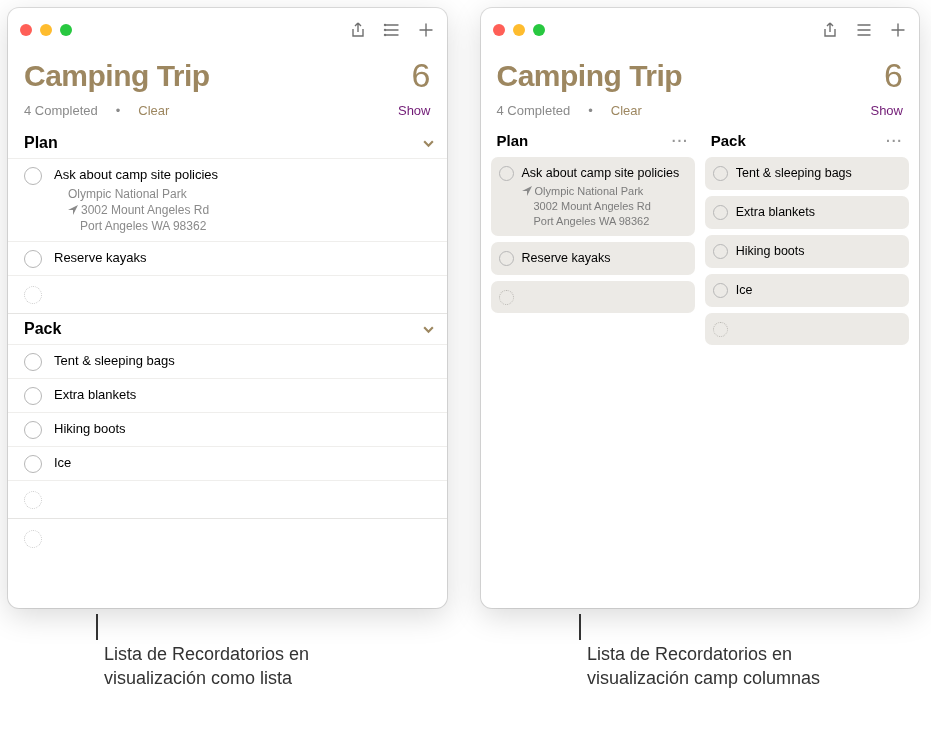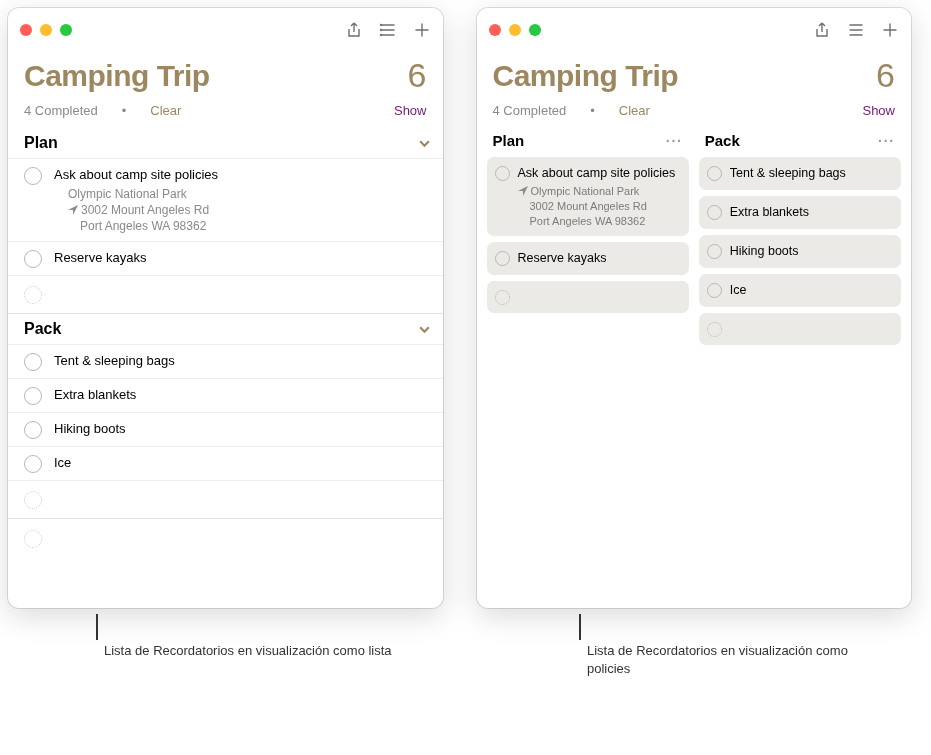--- a/index.html
+++ b/index.html
@@ -8,21 +8,21 @@
     background: #fff;
     width: 931px;
     height: 755px;
     position: relative;
     font-size: 13px;
     color: #000;
   }
   .side-by-side {
     display: flex;
     gap: 34px;
-    padding: 8px 20px 0 8px;
+    padding: 8px 12px 0 8px;
   }
   .window {
     width: 440px;
     height: 600px;
     background: #fff;
     border-radius: 11px;
     box-shadow: 0 0 0 1px rgba(0,0,0,0.12), 0 8px 30px rgba(0,0,0,0.15);
     overflow: hidden;
     display: flex;
     flex-direction: column;
@@ -48,21 +48,21 @@
     align-items:center;
     justify-content:space-between;
   }
   .header-title { font-size:30px; font-weight:700; color:#9d8760; letter-spacing:-0.5px;}
   .header-count { font-size:34px; font-weight:300; color:#9d8760; }
   .status-row {
     padding: 4px 16px 10px 16px;
     display:flex; align-items:center; justify-content:space-between;
     font-size:13px;
   }
-  .status-left { display:flex; gap:24px; align-items:center; color:#8a8a8a;}
+  .status-left { display:flex; gap:18px; align-items:center; color:#8a8a8a;}
   .status-left .clear { color:#9d8760; cursor:pointer;}
   .status-left .dot { color:#8a8a8a;}
   .show-link { color:#701a75; cursor:pointer;}
 
   
   .content-list { flex:1; overflow:auto; }
   .section-header {
     padding: 6px 10px 6px 16px;
     display:flex; align-items:center; justify-content:space-between;
     font-weight:600; font-size:16px;
@@ -121,21 +121,21 @@
   .card-title { color:#000;}
   .card-sub { color:#7b7b7b; font-size:11px; margin-top:2px;}
   .card-sub .indent { margin-left:12px; display:block;}
   .card.empty { min-height:24px;}
 
   
   .captions { position:absolute; left:0; right:0; top:614px; display:flex; }
   .cap-wrap { width:463px; position:relative; }
   .cap-line { position:absolute; left:96px; top:0; width:2px; height:26px; background:#333;}
   .cap-wrap.right .cap-line { left:116px;}
-  .cap-text { position:absolute; top:28px; left:104px; width:300px; font-size:13px; color:#333; line-height:1.35; font-weight:400;}
+  .cap-text { position:absolute; top:28px; left:104px; width:300px; font-size:18px; color:#333; line-height:1.35; font-weight:400;}
   .cap-wrap.right .cap-text { left:124px; width:300px;}
 </style>
 </head>
 <body>
 
 <div class="side-by-side">
 
   <div class="window">
     <div class="titlebar">
       <div class="traffic-lights">
@@ -379,15 +379,15 @@
 
 </div>
 
 <div class="captions">
   <div class="cap-wrap">
     <div class="cap-line"></div>
     <div class="cap-text">Lista de Recordatorios en visualización como lista</div>
   </div>
   <div class="cap-wrap right">
     <div class="cap-line"></div>
-    <div class="cap-text">Lista de Recordatorios en visualización como policies</div>
+    <div class="cap-text">Lista de Recordatorios en visualización camp columnas</div>
   </div>
 </div>
 
 </body></html>

